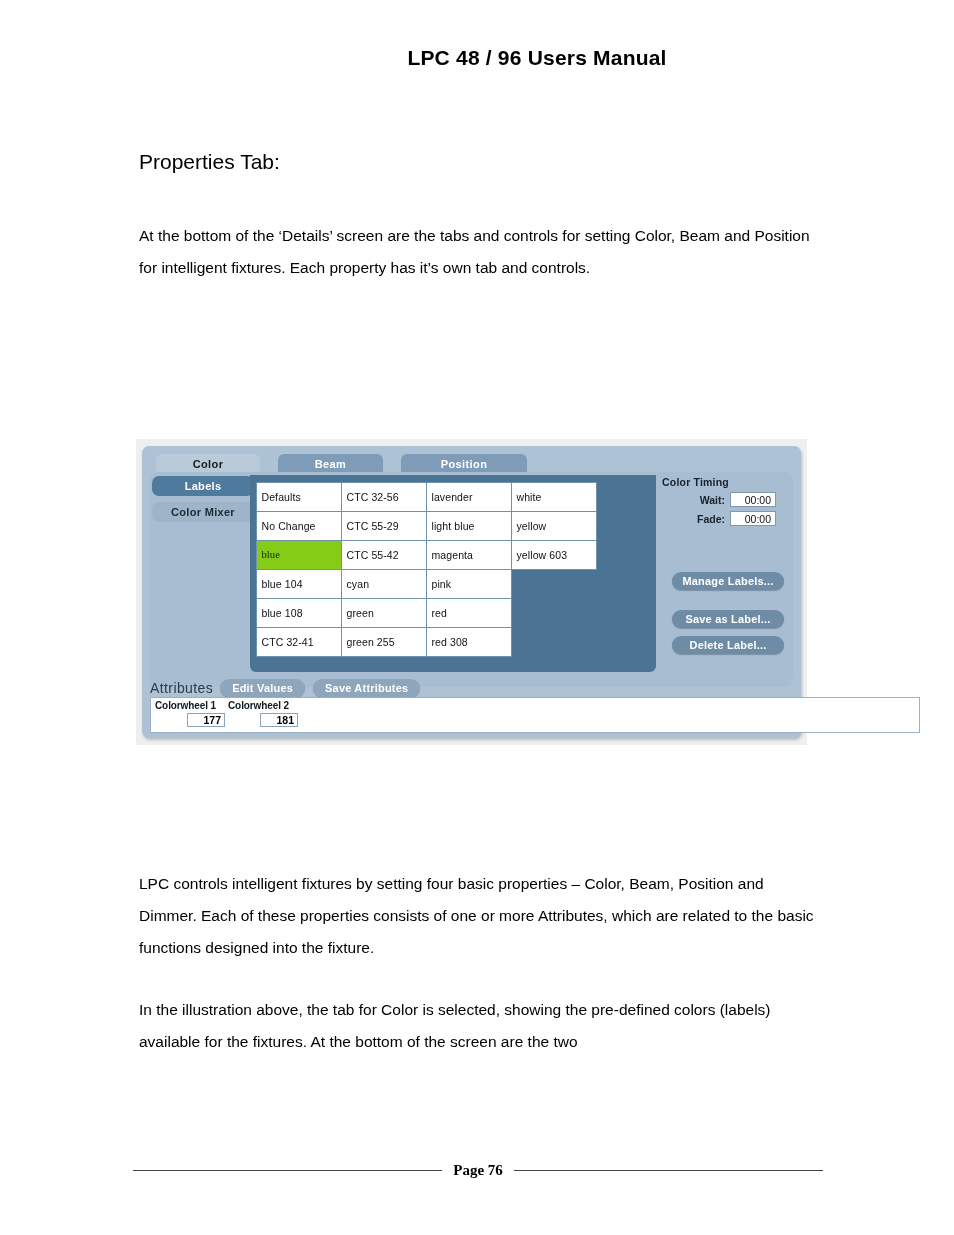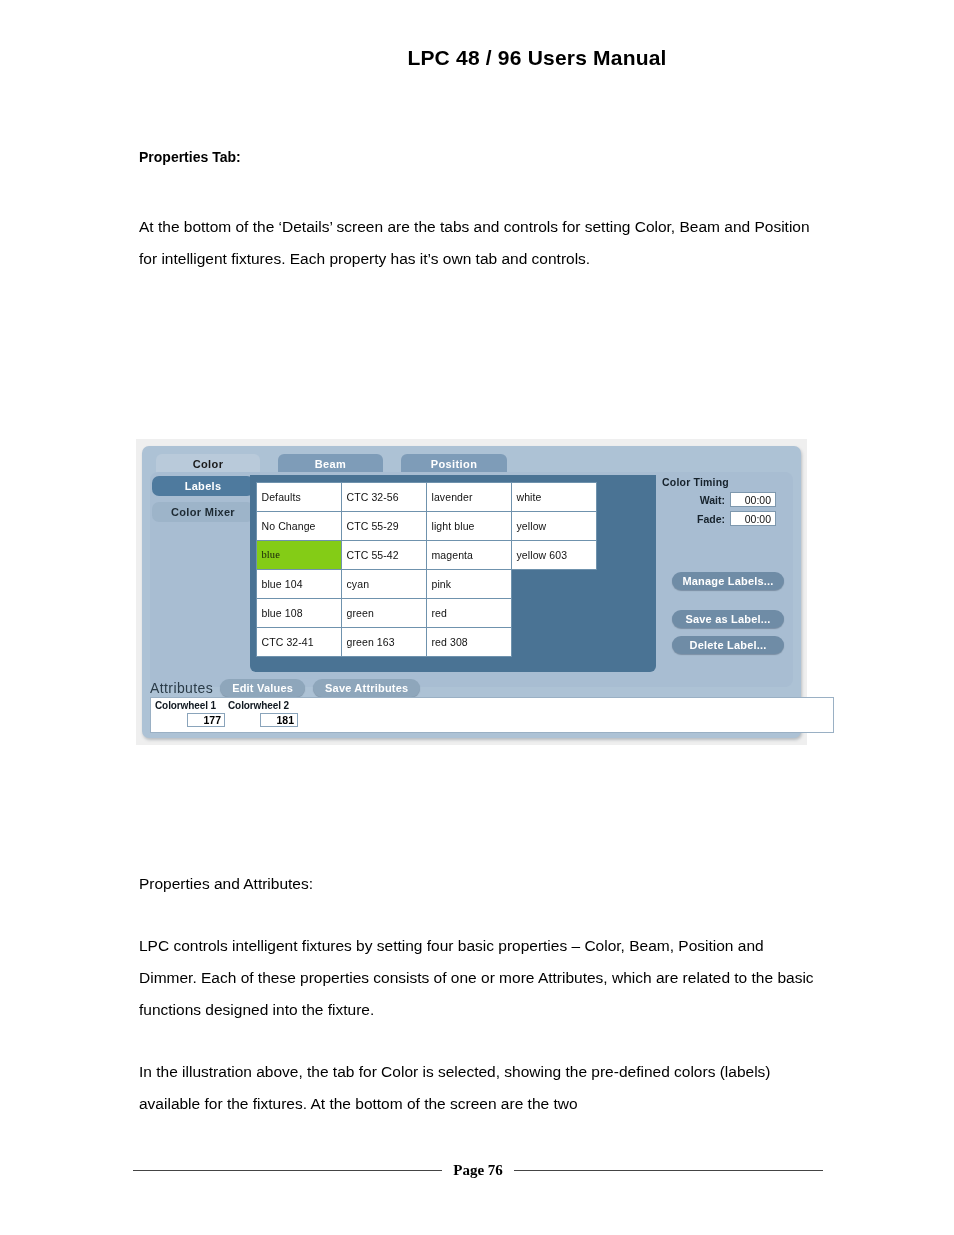--- a/index.html
+++ b/index.html
@@ -35,22 +35,22 @@
   }
 
   
   .doc-body {
     position: absolute;
     top: 148px;
     left: 139px;
     width: 680px;
   }
   .sec-heading {
-    font-size: 14px;
-    font-weight: bold;
+    font-size: 21px;
+    font-weight: normal;
     margin: 0 0 8px 0;
     line-height: 1.35;
   }
   p.para {
     font-size: 15.5px;
     line-height: 32px;
     margin: 0 0 30px 0;
     text-align: left;
   }
   p.para.tight { margin-bottom: 0; }
@@ -95,21 +95,21 @@
     font-weight: bold;
     letter-spacing: 0.4px;
     display: flex;
     align-items: center;
     justify-content: center;
     box-sizing: border-box;
     cursor: pointer;
   }
   .tab.w1 { width: 104px; }
   .tab.w2 { width: 105px; }
-  .tab.w3 { width: 106px; }
+  .tab.w3 { width: 126px; }
   .tab.active {
     background: #b9cada;
     color: #1a1a1a;
   }
 
   
   .panel {
     position: absolute;
     left: 8px;
     top: 26px;
@@ -289,21 +289,21 @@
     padding: 0 12px;
     margin-right: 8px;
     box-sizing: border-box;
     cursor: pointer;
     box-shadow: 0 1px 1px rgba(40,60,80,0.3);
   }
   .attr-panel {
     position: absolute;
     left: 8px;
     top: 251px;
-    width: 684px;
+    width: 770px;
     height: 36px;
     background: #ffffff;
     border: 1px solid #9ab0c4;
     box-sizing: border-box;
   }
   .attr-cols {
     display: flex;
     padding: 2px 0 0 4px;
   }
   .attr-col {
@@ -415,21 +415,21 @@
           <div class="cell">cyan</div>
           <div class="cell">pink</div>
           <div class="cell empty"></div>
 
           <div class="cell">blue 108</div>
           <div class="cell">green</div>
           <div class="cell">red</div>
           <div class="cell empty"></div>
 
           <div class="cell">CTC 32-41</div>
-          <div class="cell">green 163</div>
+          <div class="cell">green 255</div>
           <div class="cell">red 308</div>
           <div class="cell empty"></div>
         </div>
       </div>
 
       <div class="timing">
         <div class="timing-title">Color Timing</div>
 
         <div class="timing-row">
           <span class="timing-label">Wait:</span>
@@ -463,21 +463,20 @@
           <div class="attr-col-label">Colorwheel 2</div>
           <div class="attr-value">181</div>
         </div>
       </div>
     </div>
 
   </div>
 </div>
 
 <div class="doc-body" style="top:868px;">
-  <p class="para">Properties and Attributes:</p>
   <p class="para">LPC controls intelligent fixtures by setting four basic properties – Color, Beam, Position and Dimmer. Each of these properties consists of one or more Attributes, which are related to the basic functions designed into the fixture.</p>
   <p class="para tight">In the illustration above, the tab for Color is selected, showing the pre-defined colors (labels) available for the fixtures.  At the bottom of the screen are the two</p>
 </div>
 
 <div class="footer">
   <div class="rule"></div>
   <div class="pagenum">Page 76</div>
   <div class="rule"></div>
 </div>
 

